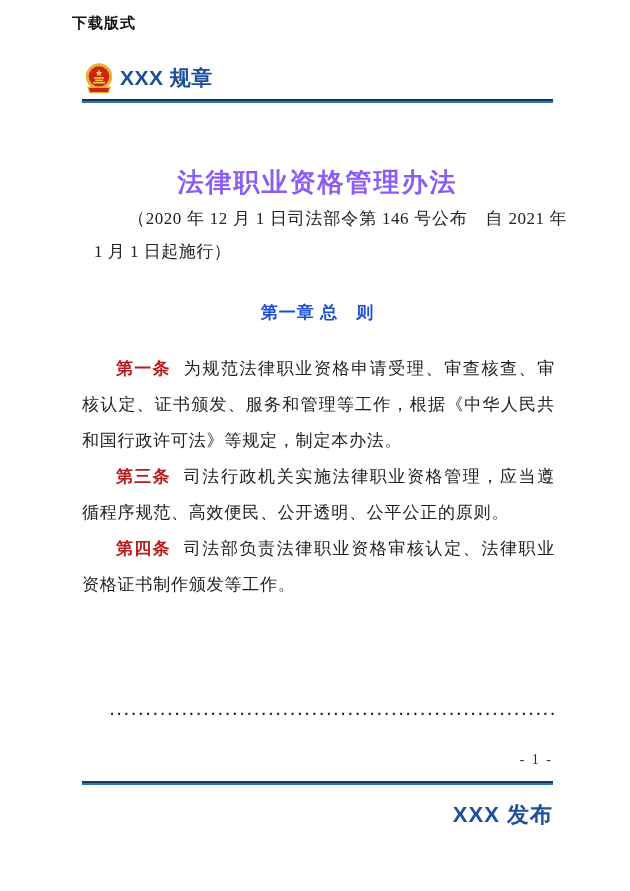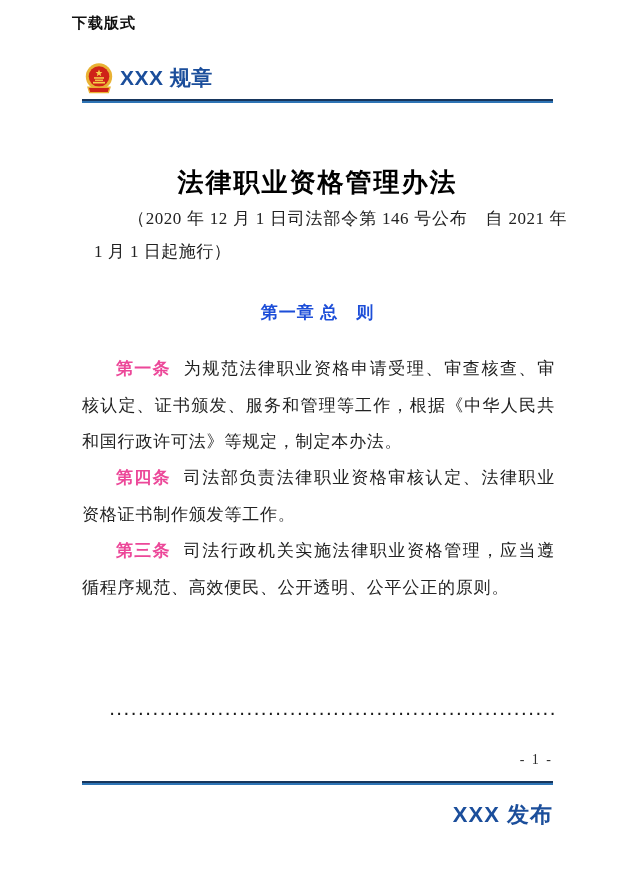--- a/index.html
+++ b/index.html
@@ -28,21 +28,21 @@
     white-space:nowrap;
   }
   .header-rule{
     left:82px;top:99px;width:471px;height:4px;
     background:linear-gradient(180deg,#17365d 0%,#17365d 38%,#2e74b5 38%,#2e74b5 100%);
   }
 
   .doc-title{
     left:82px;top:165px;width:471px;
     text-align:center;
-    font-size:26px;font-weight:600;letter-spacing:2px;color:#000000;
+    font-size:26px;font-weight:600;letter-spacing:2px;color:#8b5cf6;
   }
 
   .date-line{
     left:82px;top:202px;width:473px;
     font-size:17px;line-height:33px;letter-spacing:0.5px;
     text-indent:2em;text-align:justify;color:#222;margin-left:12px;
   }
 
   .chapter-heading{
     left:82px;top:301px;width:471px;
@@ -51,22 +51,22 @@
     font-size:17px;font-weight:bold;letter-spacing:1px;color:#1d4ed8;
   }
 
   .articles{
     left:82px;top:351px;width:473px;
     font-size:17px;line-height:36px;letter-spacing:0.8px;
     text-align:justify;color:#222;
   }
   .articles p{margin:0;text-indent:2em;}
   .articles .art-label{
-    font-family:Liberation Mono, monospace;
-    font-weight:bold;letter-spacing:0.5px;color:#ec4899;
+    font-family:Liberation Serif, serif;
+    font-weight:bold;letter-spacing:0.5px;color:#b91c1c;
     margin-right:0.75em;
   }
 
   .dots-line{
     left:82px;top:700px;width:473px;height:22px;
     padding-left:2.2em;box-sizing:border-box;
     font-family:"DejaVu Sans Mono",monospace;
     font-size:12px;font-weight:bold;line-height:22px;
     color:#1a1a1a;white-space:nowrap;overflow:hidden;
   }
@@ -112,24 +112,24 @@
 
 <div class="abs date-line">（2020 年 12 月 1 日司法部令第 146 号公布　自 2021 年 1 月 1 日起施行）</div>
 
 <div class="abs chapter-heading">第一章 总　则</div>
 
 <div class="abs articles">
   <p>
     <span class="art-label">第一条</span><span>为规范法律职业资格申请受理、审查核查、审核认定、证书颁发、服务和管理等工作，根据《中华人民共和国行政许可法》等规定，制定本办法。</span>
   </p>
   <p>
-    <span class="art-label">第四条</span><span>司法部负责法律职业资格审核认定、法律职业资格证书制作颁发等工作。</span>
+    <span class="art-label">第三条</span><span>司法行政机关实施法律职业资格管理，应当遵循程序规范、高效便民、公开透明、公平公正的原则。</span>
   </p>
   <p>
-    <span class="art-label">第三条</span><span>司法行政机关实施法律职业资格管理，应当遵循程序规范、高效便民、公开透明、公平公正的原则。</span>
+    <span class="art-label">第四条</span><span>司法部负责法律职业资格审核认定、法律职业资格证书制作颁发等工作。</span>
   </p>
 </div>
 
 <div class="abs dots-line">..............................................................................................................</div>
 
 <div class="abs page-number">- 1 -</div>
 
 <div class="abs footer-rule"></div>
 
 <div class="abs publisher">XXX 发布</div>

